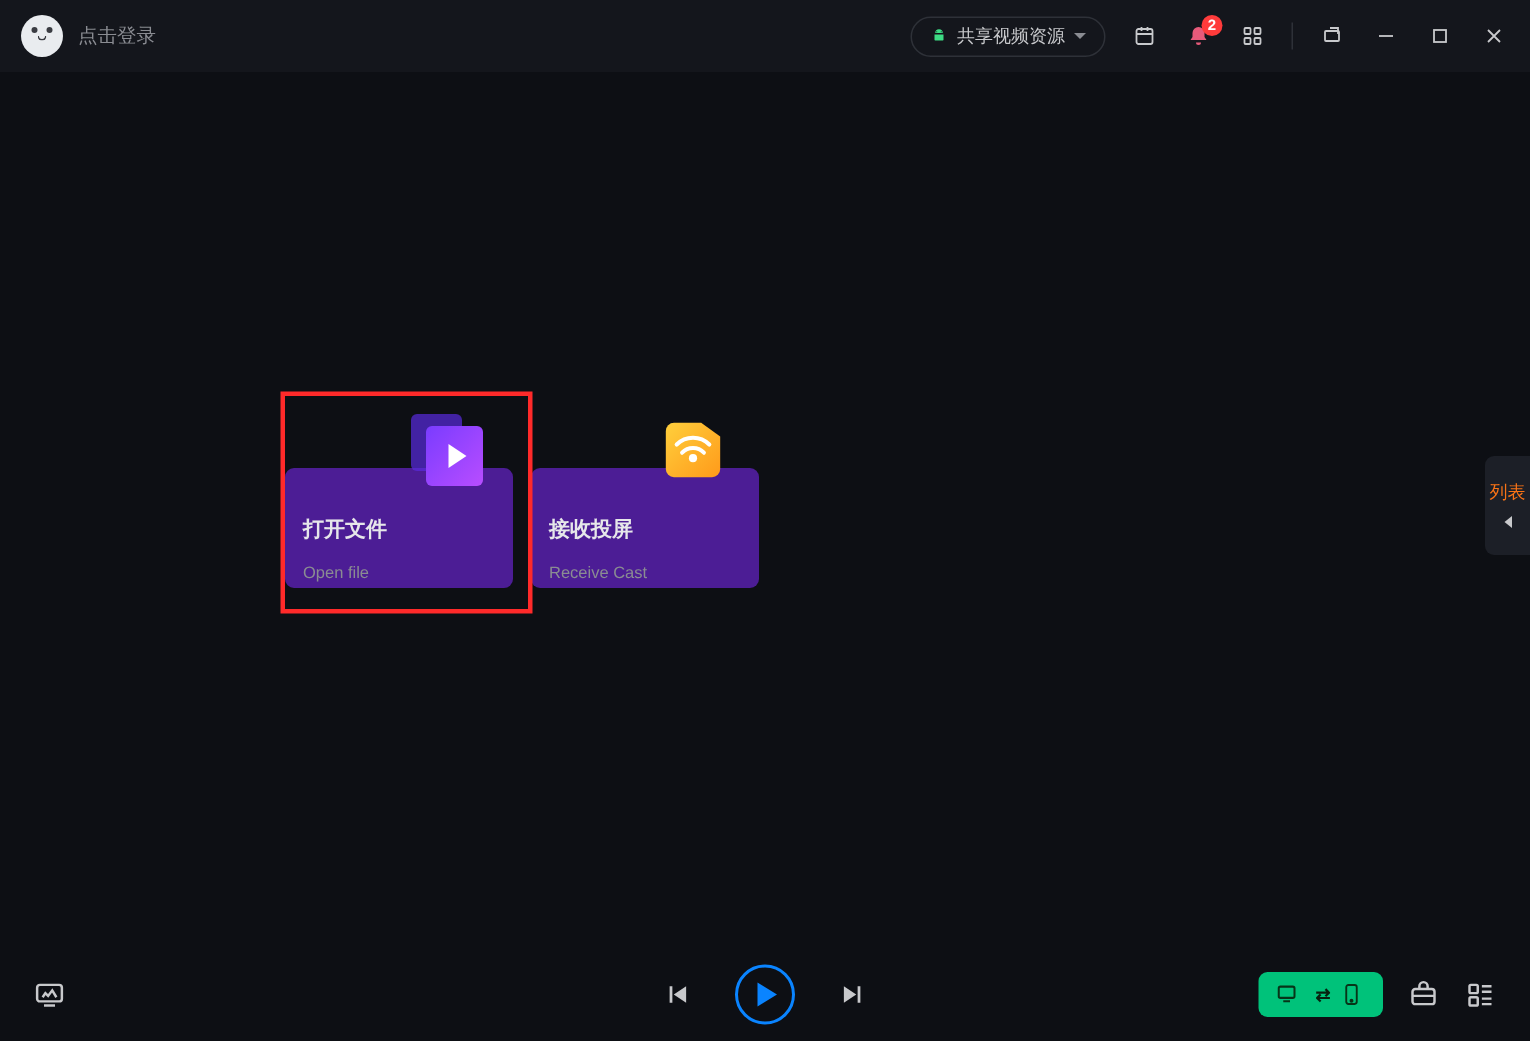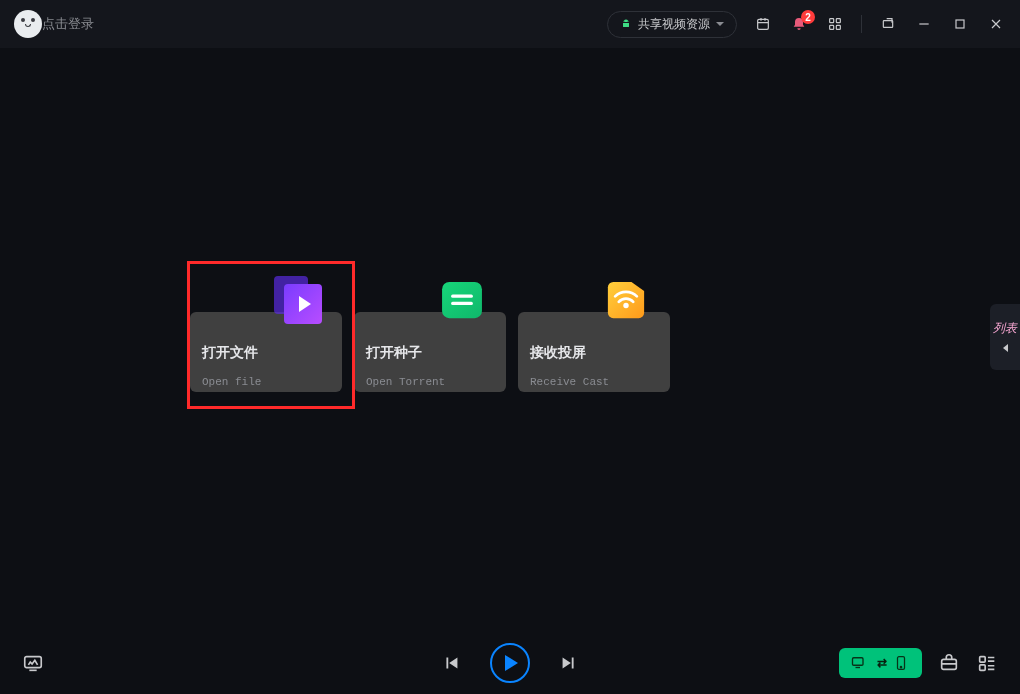--- a/index.html
+++ b/index.html
@@ -4,21 +4,21 @@
 <style>
   * { box-sizing: border-box; margin: 0; padding: 0; }
   html, body { width: 1020px; height: 694px; overflow: hidden; font-family: "Microsoft YaHei", "Segoe UI", Arial, sans-serif; }
   body { background: #0d0f14; color: #c8c9cc; position: relative; }
 
   
   .header {
     height: 48px; display: flex; align-items: center; justify-content: space-between;
     padding: 0 14px; background: #14161c;
   }
-  .header-left { display: flex; align-items: center; }
+  .header-left { display: flex; align-items: center; gap: 10px; }
   .avatar {
     width: 28px; height: 28px; border-radius: 50%; background: #e9ecef;
     display: flex; align-items: center; justify-content: center;
   }
   .avatar-face { width: 18px; height: 12px; position: relative; }
   .avatar-face::before, .avatar-face::after {
     content: ""; position: absolute; width: 4px; height: 4px; background: #3a3c42; border-radius: 50%; top: 0;
   }
   .avatar-face::before { left: 2px; }
   .avatar-face::after { right: 2px; }
@@ -43,40 +43,40 @@
     position: absolute; top: -4px; right: -6px; min-width: 14px; height: 14px;
     background: #ff3b3b; color: #fff; font-size: 10px; font-weight: 600;
     border-radius: 7px; display: flex; align-items: center; justify-content: center;
   }
   .divider-v { width: 1px; height: 18px; background: #2e3138; }
 
   
   .main { position: relative; width: 100%; height: 584px; }
   .cards-row { position: absolute; top: 264px; left: 190px; display: flex; gap: 12px; }
   .card {
-    width: 152px; height: 80px; background: #404040; border-radius: 6px;
-    padding: 32px 12px 10px 12px; position: relative; cursor: pointer; font-family: Liberation Mono, monospace;
+    width: 152px; height: 80px; background: #4c1d95; border-radius: 6px;
+    padding: 32px 12px 10px 12px; position: relative; cursor: pointer;
   }
   .card-title { font-size: 14px; color: #e6e7ea; font-weight: 600; }
   .card-sub { font-size: 11px; color: #8a8c92; margin-top: 14px; }
   .card-icon {
     position: absolute; top: -44px; right: 12px; width: 64px; height: 64px;
     display: flex; align-items: center; justify-content: center;
   }
 
   .open-file-frame {
     position: absolute; top: 213px; left: 187px; width: 168px; height: 148px;
     border: 3px solid #ff2a2a; pointer-events: none;
   }
 
   .playlist-tab {
     position: absolute; right: 0; top: 256px; width: 30px; height: 66px;
     background: #1c1f27; border-radius: 6px 0 0 6px;
     display: flex; flex-direction: column; align-items: center; justify-content: center;
-    font-size: 12px; color: #f9a8d4; cursor: pointer; gap: 4px; font-style: italic;
+    font-size: 12px; color: #f97316; cursor: pointer; gap: 4px;
   }
   .tab-text { writing-mode: horizontal-tb; line-height: 1.1; letter-spacing: 0; }
   .tab-chev {
     width: 0; height: 0; border-top: 4px solid transparent; border-bottom: 4px solid transparent;
     border-right: 5px solid #c8c9cc; margin-top: 4px;
   }
 
   
   .footer {
     position: absolute; bottom: 0; left: 0; width: 100%; height: 62px;
@@ -192,37 +192,20 @@
             </defs>
           <rect x="8" y="8" width="34" height="38" rx="4" fill="#5a2be0" opacity="0.7"></rect>
           <rect x="18" y="16" width="38" height="40" rx="4" fill="url(#g1)"></rect>
           <path d="M33 28l12 8-12 8z" fill="#fff"></path>
         </svg>
       </div>
       <div class="card-title">打开文件</div>
       <div class="card-sub">Open file</div>
     </div>
 
-    <div class="card">
-      <div class="card-icon">
-        <svg width="58" height="58" viewBox="0 0 64 64">
-          <defs>
-              <linearGradient id="g2" x1="0" y1="0" x2="1" y2="1">
-                <stop offset="0" stop-color="#17d67a"></stop>
-                <stop offset="1" stop-color="#0fb86b"></stop>
-              </linearGradient>
-            </defs>
-          <rect x="10" y="12" width="44" height="40" rx="8" fill="url(#g2)"></rect>
-          <rect x="20" y="26" width="24" height="3.5" rx="1.7" fill="#fff"></rect>
-          <rect x="20" y="34" width="24" height="3.5" rx="1.7" fill="#fff"></rect>
-        </svg>
-      </div>
-      <div class="card-title">打开种子</div>
-      <div class="card-sub">Open Torrent</div>
-    </div>
 
 
     <div class="card">
       <div class="card-icon">
         <svg width="58" height="58" viewBox="0 0 64 64">
           <defs>
               <linearGradient id="g4" x1="0" y1="0" x2="1" y2="1">
                 <stop offset="0" stop-color="#ffcf3c"></stop>
                 <stop offset="1" stop-color="#ff9a1a"></stop>
               </linearGradient>

